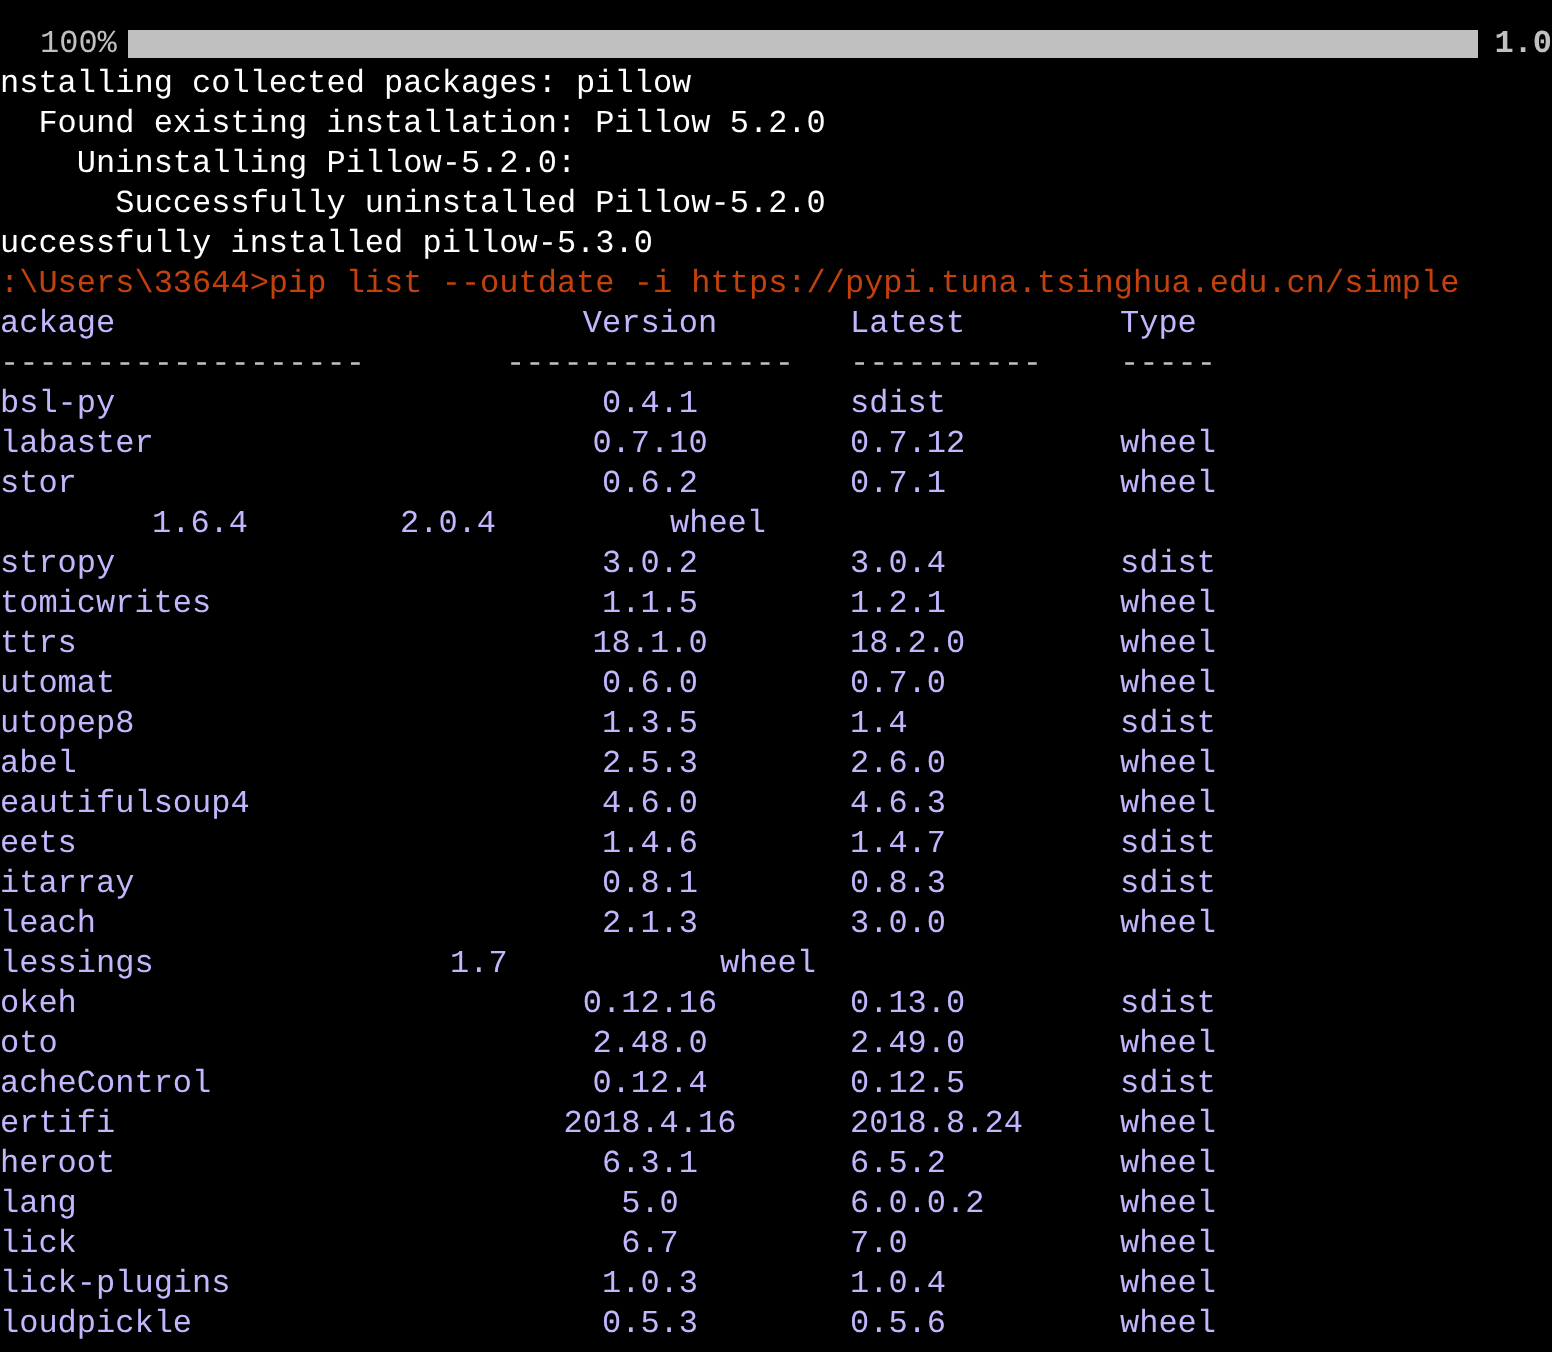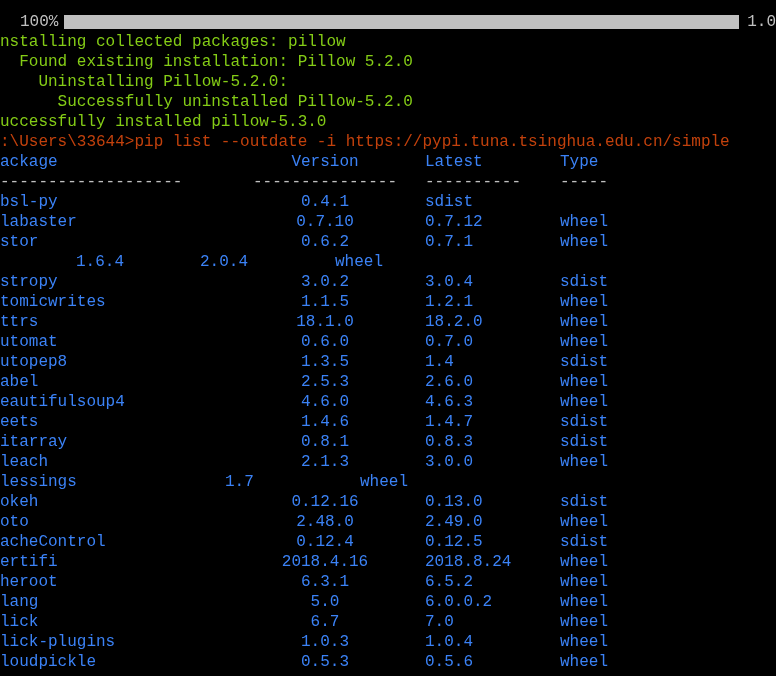--- a/index.html
+++ b/index.html
@@ -16,49 +16,50 @@
       width: 776px;
       height: 676px;
       overflow: hidden;
       padding: 0;
     }
     .terminal {
       padding: 12px 0;
     }
     .line {
       white-space: pre;
-      color: #84cc16;
+      color: #ffffff;
     }
     .progress-line {
       display: flex;
       align-items: center;
       color: #c0c0c0;
     }
     .progress-pct {
       padding-right: 6px;
       padding-left: 20px;
     }
     .progress-bar {
       display: inline-block;
       background: #c0c0c0;
       height: 14px;
       flex: 1;
       margin-right: 6px;
     }
     .progress-tail {
       padding-left: 2px;
+      font-weight: bold;
     }
     .prompt-line {
       white-space: pre;
       color: #c2410c;
     }
     .table-row {
       display: flex;
       white-space: pre;
-      color: #3b82f6;
+      color: #c4b5fd;
     }
     .col-pkg {
       width: 225px;
     }
     .col-ver {
       width: 200px;
       text-align: center;
     }
     .col-lat {
       width: 135px;

